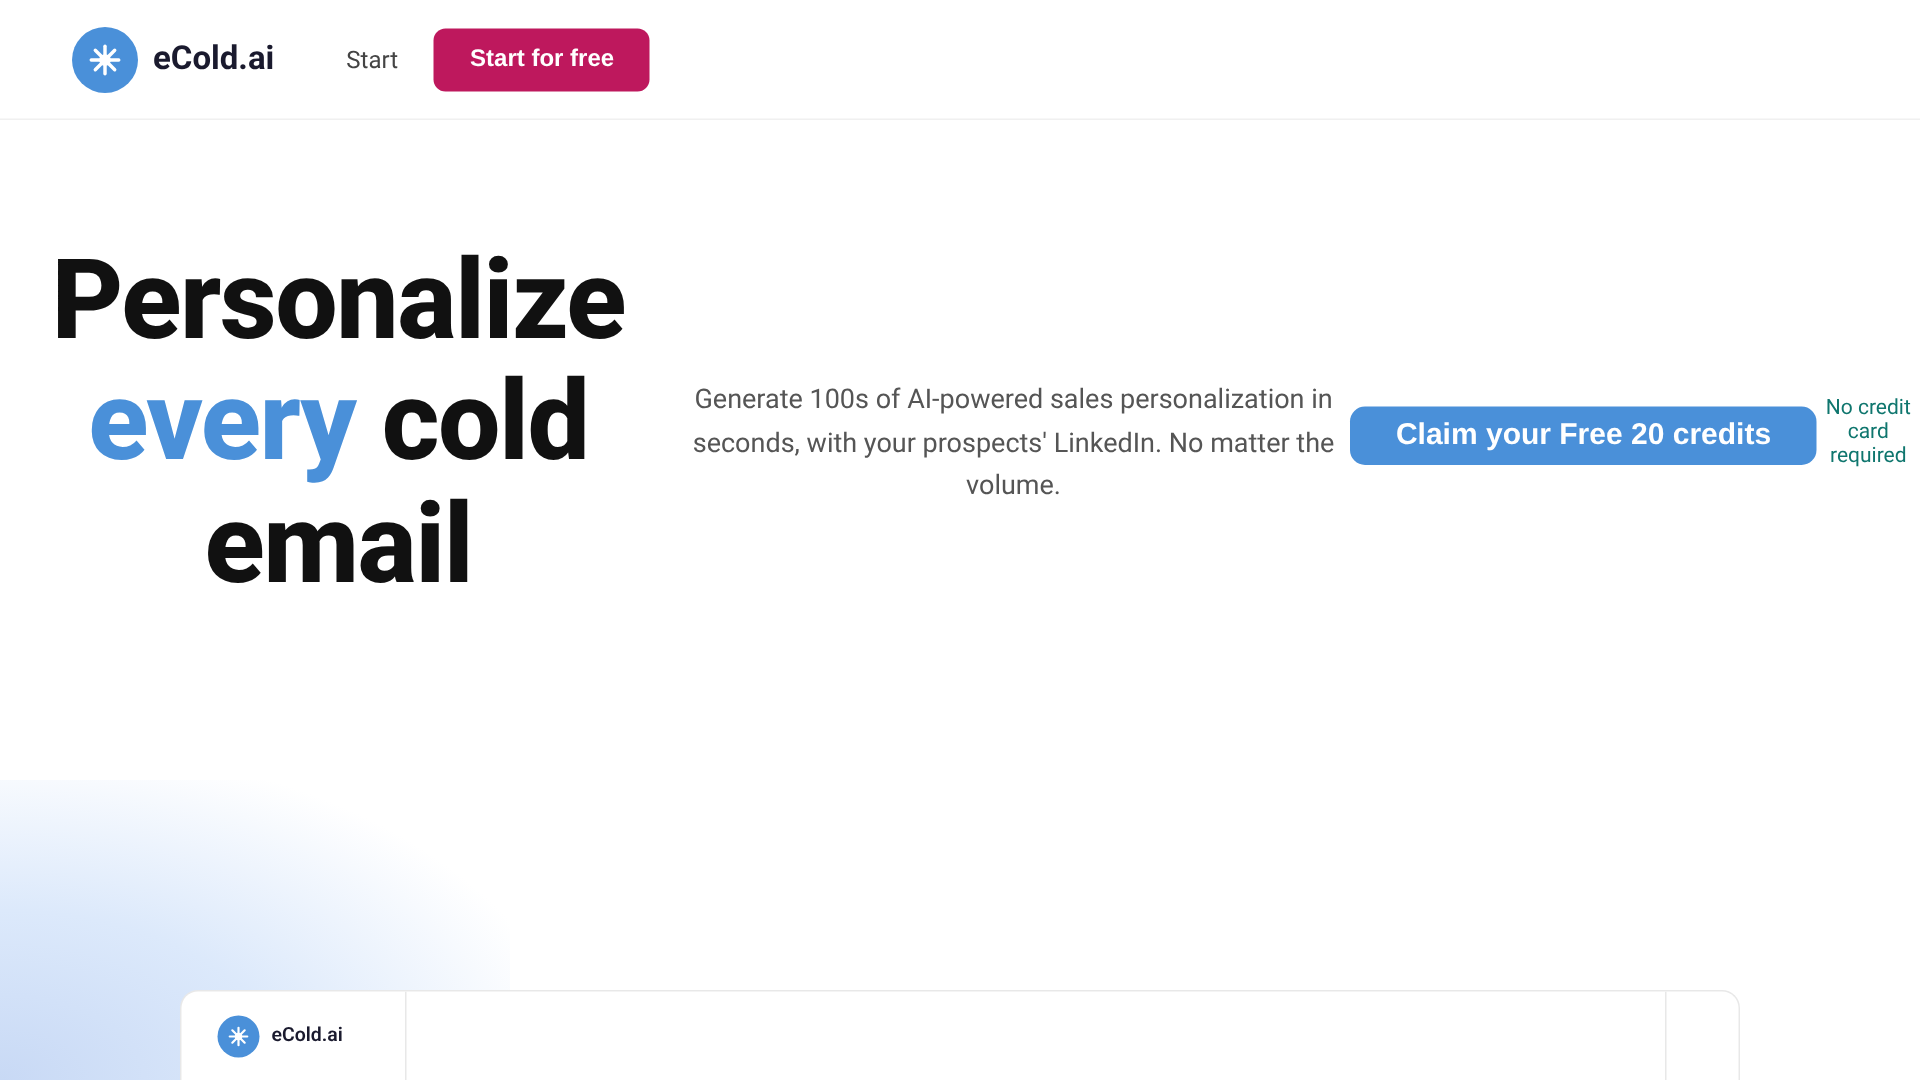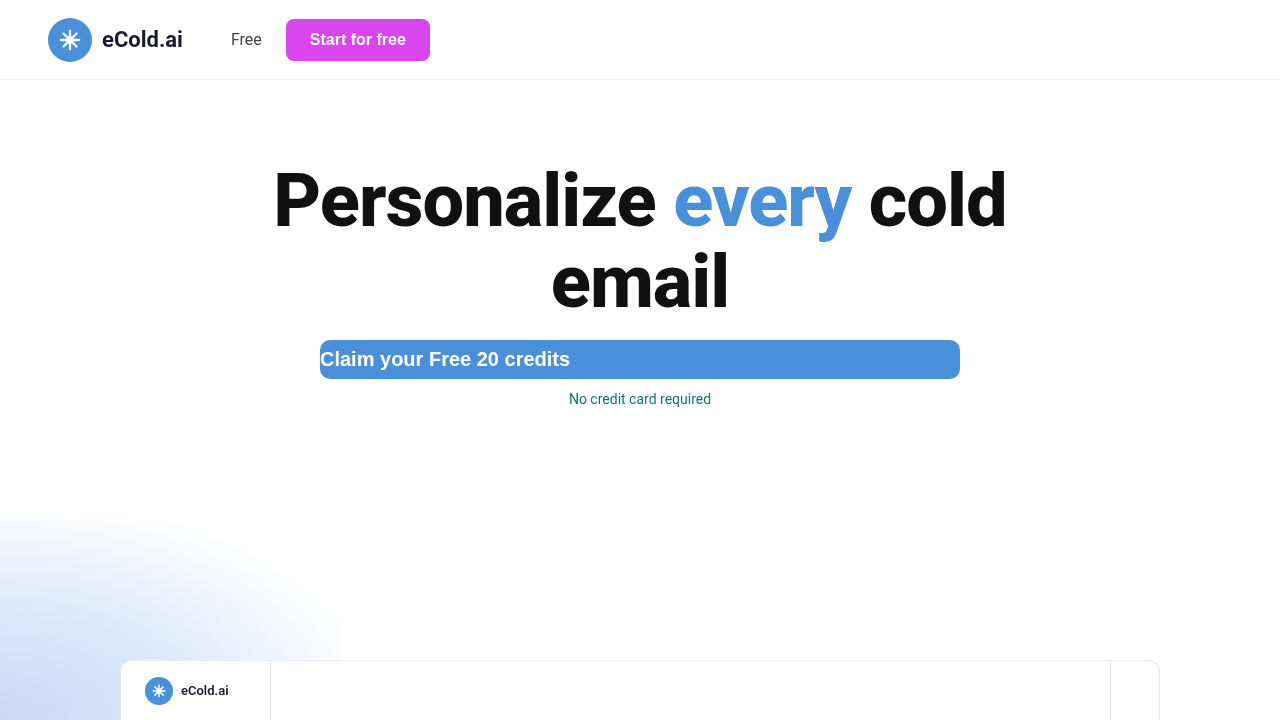--- a/index.html
+++ b/index.html
@@ -86,36 +86,36 @@
       gap: 24px;
     }
 
     .login-link {
       font-size: 16px;
       color: #444;
       cursor: pointer;
     }
 
     .start-btn {
-      background: #d946ef;
+      background: #be185d;
       color: white;
       border: none;
       border-radius: 8px;
       padding: 12px 24px;
       font-size: 16px;
       font-weight: 600;
       cursor: pointer;
     }
 
     
     .hero {
       position: relative;
       z-index: 1;
       display: flex;
-      flex-direction: column;
+      flex-direction: row;
       align-items: center;
       text-align: center;
       padding-top: 80px;
     }
 
     .hero-title {
       font-size: 74px;
       font-weight: 800;
       color: #111;
       line-height: 1.1;
@@ -139,21 +139,21 @@
       margin-top: 17px;
       background: #4a90d9;
       color: white;
       border: none;
       border-radius: 10px;
       padding: 8px 0;
       font-size: 20px;
       font-weight: 700;
       cursor: pointer;
       width: 640px;
-      text-align: left;
+      text-align: center;
     }
 
     .no-credit {
       margin-top: 12px;
       font-size: 14px;
       color: #0f766e;
     }
 
     
     .app-preview {
@@ -230,30 +230,31 @@
         <line x1="4.93" y1="4.93" x2="19.07" y2="19.07"></line>
         <line x1="19.07" y1="4.93" x2="4.93" y2="19.07"></line>
         <circle cx="12" cy="12" r="3"></circle>
       </svg>
     </div>
     <span class="logo-text">eCold.ai</span>
   </a>
 
 
   <div class="nav-right">
-    <span class="login-link">Free</span>
+    <span class="login-link">Start</span>
     <button class="start-btn">Start for free</button>
   </div>
 </nav>
 
 <section class="hero">
   <h1 class="hero-title">
     <span>Personalize </span><span class="hero-title-highlight">every</span><span> cold email</span><br>
   </h1>
 
+  <p class="hero-subtitle">Generate 100s of AI-powered sales personalization in seconds, with your prospects' LinkedIn. No matter the volume.</p>
 
   <button class="cta-btn">Claim your Free 20 credits</button>
 
   <p class="no-credit">No credit card required</p>
 </section>
 
 <div class="app-preview">
   <div class="app-preview-logo">
     <div class="app-preview-logo-icon">
       <svg width="14" height="14" viewBox="0 0 24 24" fill="none" stroke="white" stroke-width="2.5" stroke-linecap="round" stroke-linejoin="round">

